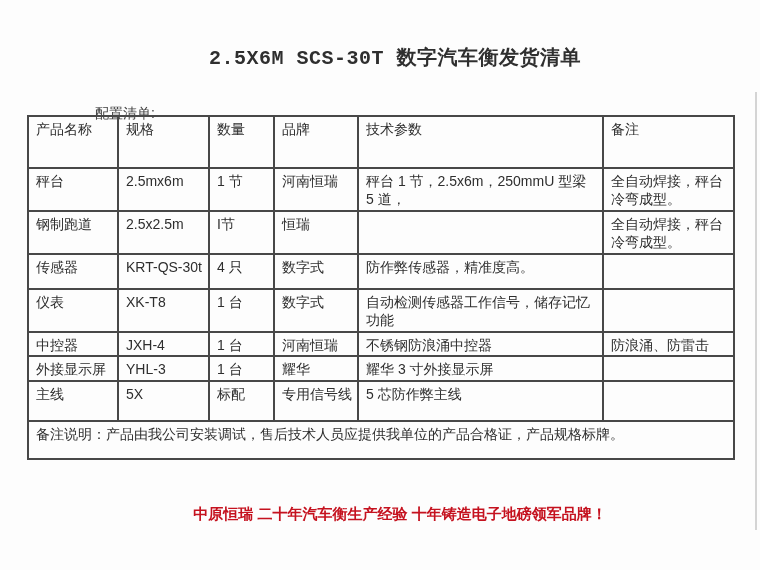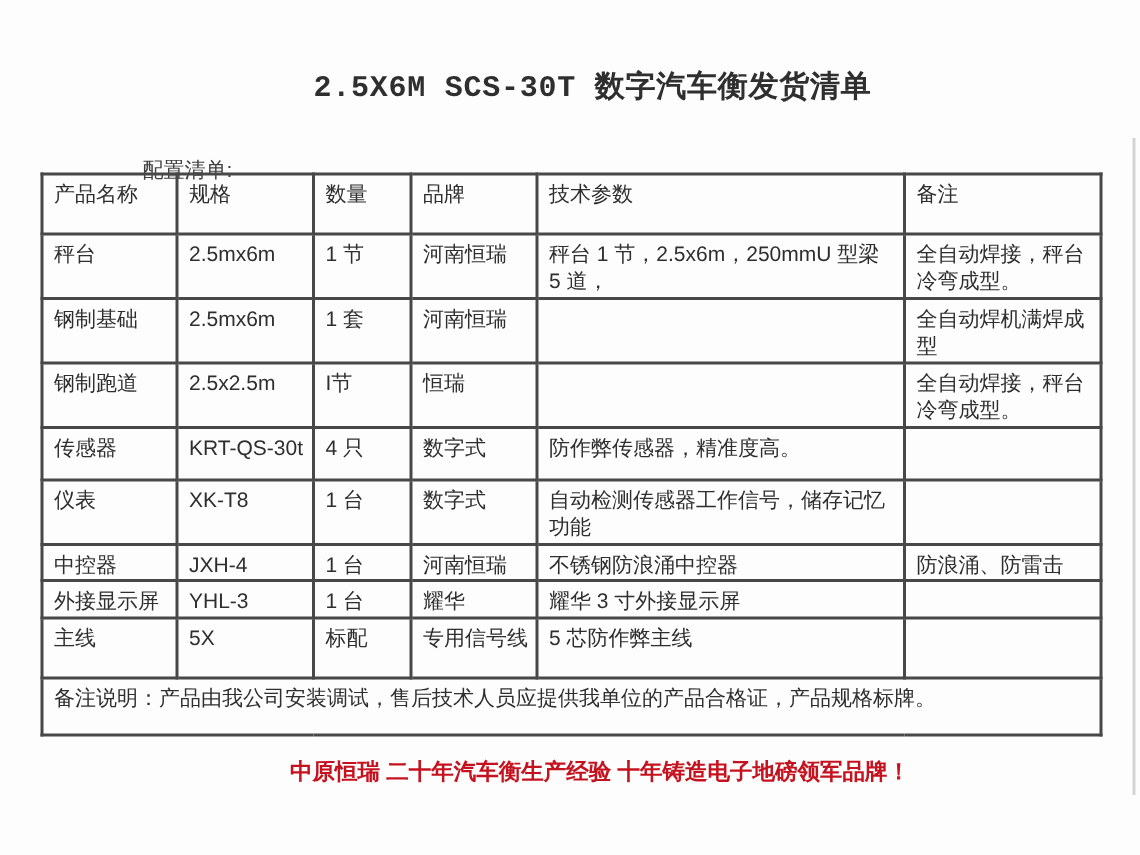--- a/index.html
+++ b/index.html
@@ -42,21 +42,21 @@
     border:2px solid #484848;
     vertical-align:top;
     text-align:left;
     font-size:14px;
     font-weight:normal;
     line-height:1.32;
     padding:3px 5px 1px 7px;
     overflow:hidden;
     color:#2e2e2e;
   }
-  tr.rh  { height:40px; }
+  tr.rh  { height:52px; }
   tr.r1  { height:42px; }
   tr.r2  { height:41px; }
   tr.r3  { height:42px;margin-top:29px; }
   tr.r4  { height:35px; }
   tr.r5  { height:40px; }
   tr.r6  { height:22px; }
   tr.r7  { height:24px;margin-top:20px; }
   tr.r8  { height:40px;border-radius:12px; }
   tr.r9  { height:38px; }
   td.pad-down { padding-top:13px;margin-top:47px; }
@@ -104,28 +104,20 @@
       <th>备注</th>
     </tr>
     <tr class="r1">
       <td>秤台</td>
       <td>2.5mx6m</td>
       <td>1 节</td>
       <td>河南恒瑞</td>
       <td>秤台 1 节，2.5x6m，250mmU 型梁 5 道，</td>
       <td>全自动焊接，秤台冷弯成型。</td>
     </tr>
-    <tr class="r2">
-      <td>钢制基础</td>
-      <td>2.5mx6m</td>
-      <td>1 套</td>
-      <td>河南恒瑞</td>
-      <td></td>
-      <td>全自动焊机满焊成型</td>
-    </tr>
     <tr class="r3">
       <td>钢制跑道</td>
       <td>2.5x2.5m</td>
       <td>I节</td>
       <td>恒瑞</td>
       <td></td>
       <td>全自动焊接，秤台冷弯成型。</td>
     </tr>
     <tr class="r4">
       <td>传感器</td>

